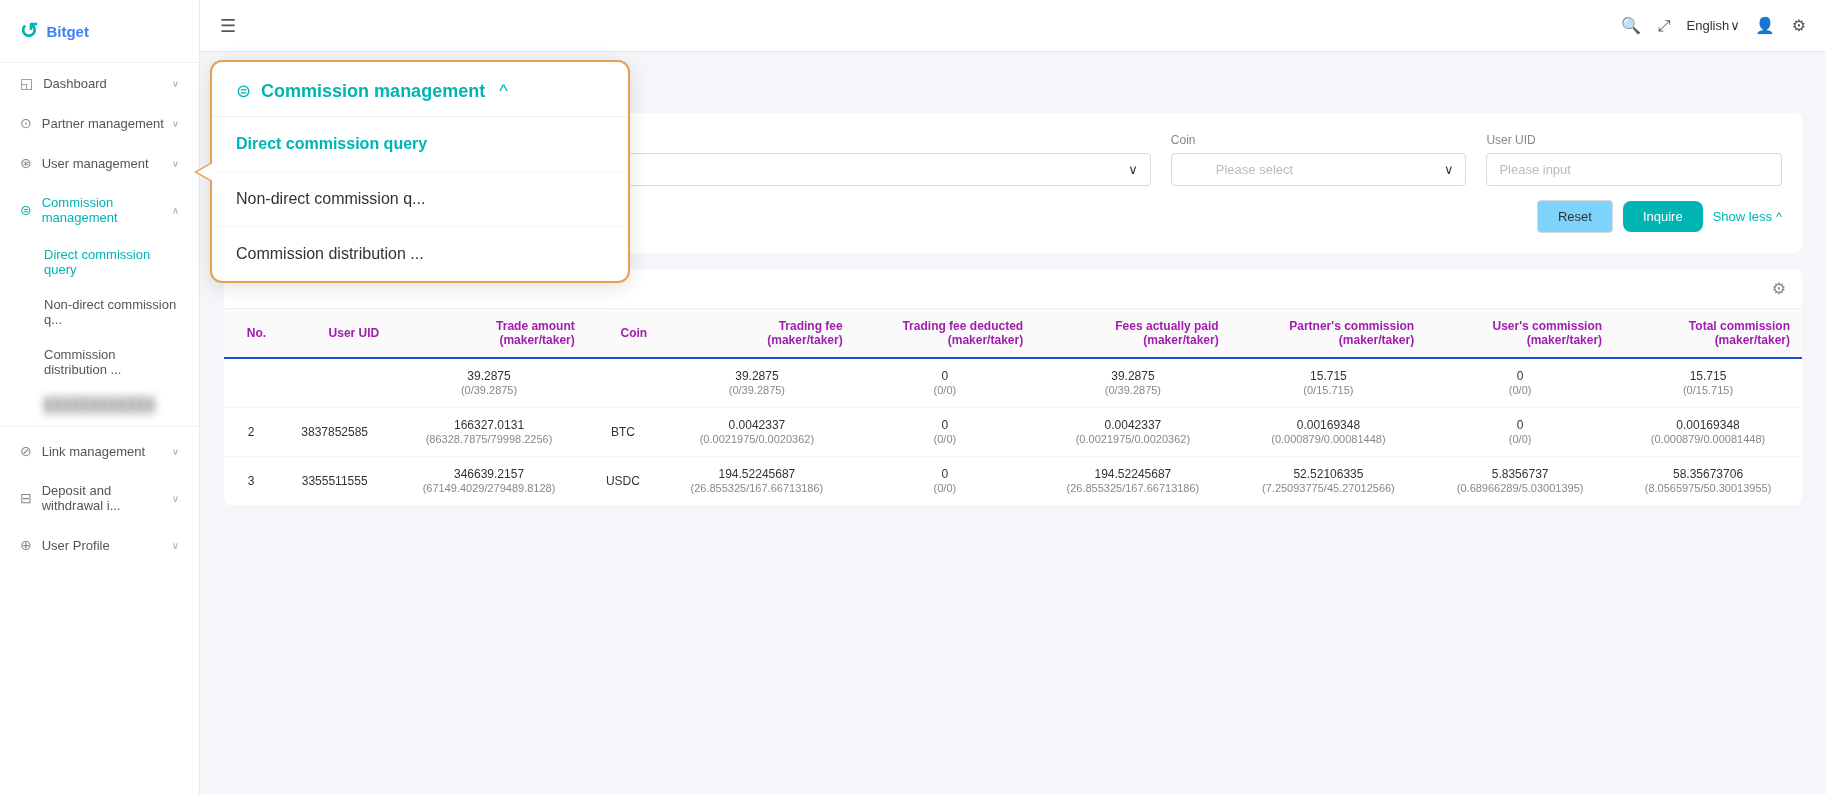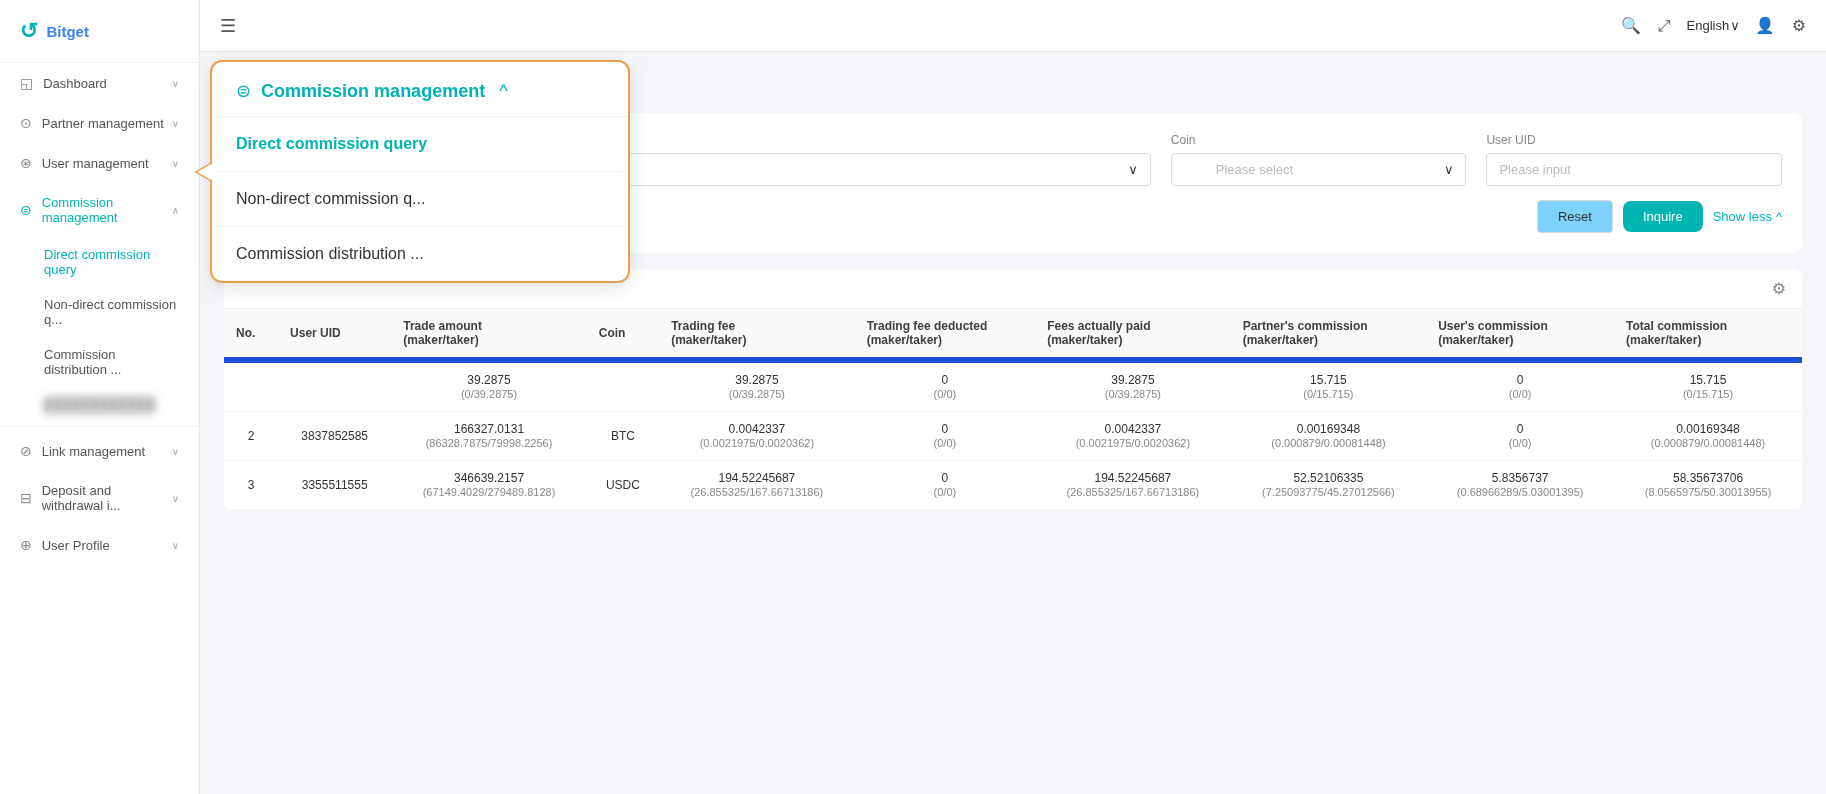--- a/index.html
+++ b/index.html
@@ -209,24 +209,24 @@
     }
     .settings-icon { font-size: 16px; color: #888; cursor: pointer; }
     table {
       width: 100%;
       border-collapse: collapse;
       font-size: 12px;
     }
     th {
       background: #fafafa;
       padding: 10px 12px;
-      text-align: left;
+      text-align: right;
       font-weight: 600;
-      color: #404040;
-      border-bottom: 6px solid #1d4ed8;
+      color: #a21caf;
+      border-bottom: 2px solid #1d4ed8;
       white-space: nowrap;
     }
     td {
       padding: 10px 12px;
       text-align: center;
       color: #333;
       border-bottom: 1px solid #f5f5f5;
       vertical-align: middle;
     }
     .sub-text { color: #888; font-size: 11px; }

